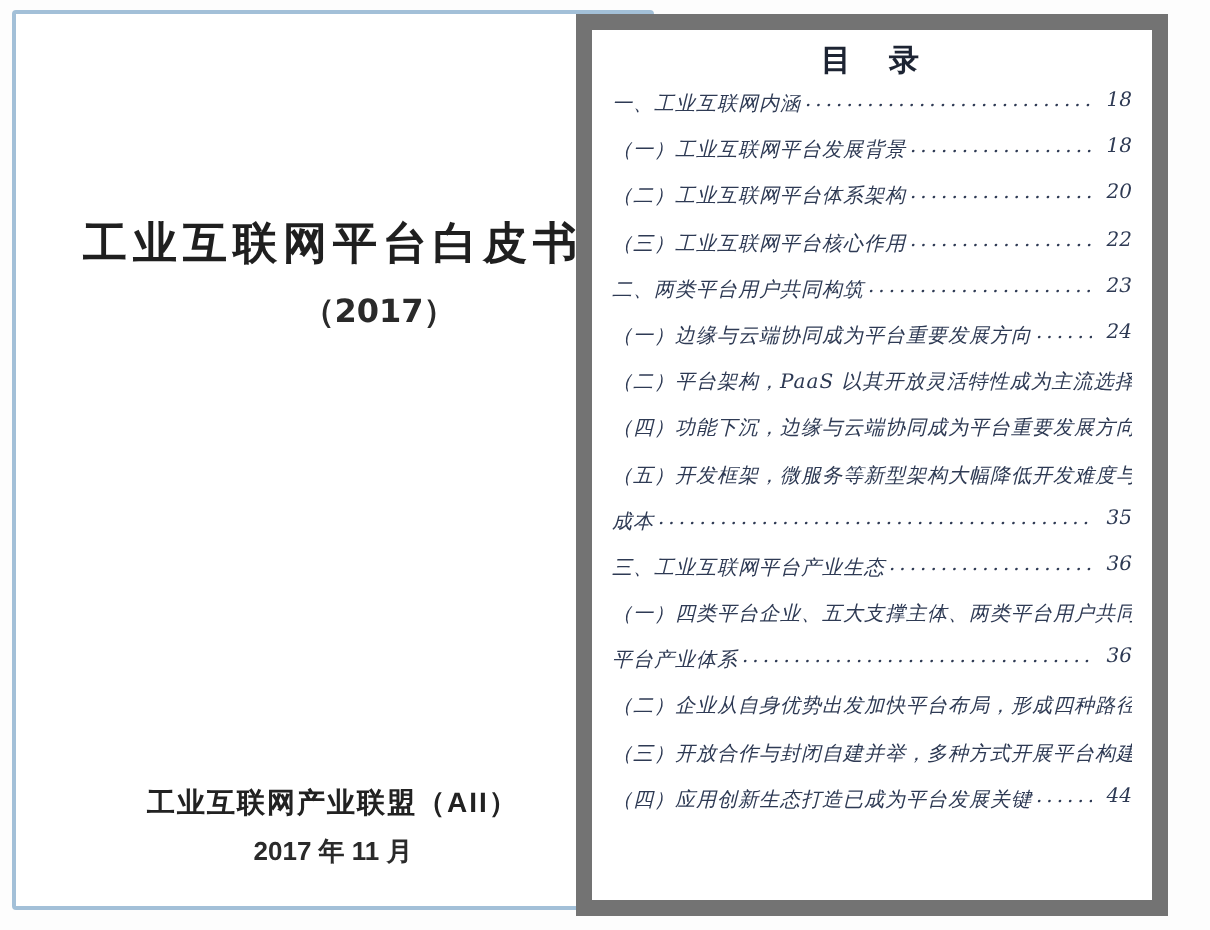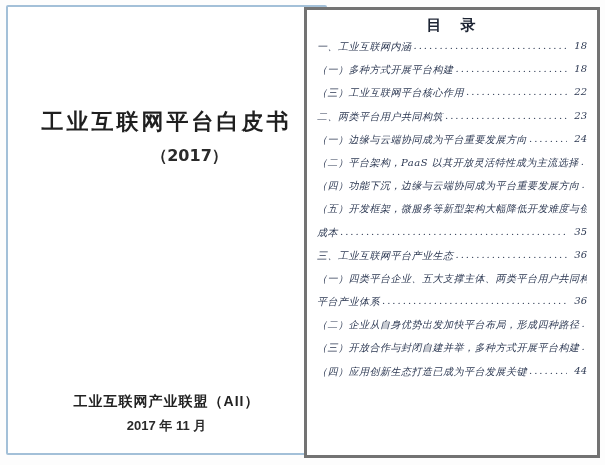--- a/index.html
+++ b/index.html
@@ -54,24 +54,24 @@
     left: 0; right: 0; bottom: 18px;
     text-align: center;
     font-size: 13px;
     font-weight: 600;
     color: #2a2a2a;
   }
 
   
   .page-right {
     position: absolute;
-    left: 304px; top: 7px;
+    left: 288px; top: 7px;
     width: 296px; height: 451px;
     box-sizing: border-box;
-    border: 3px solid #737373;
+    border: 8px solid #737373;
     background: #ffffff;
   }
   .toc-heading {
     margin-top: 6px;
     text-align: center;
     font-size: 15px;
     font-weight: bold;
     color: #1d2433;
     letter-spacing: 2px;
     font-family: "DejaVu Sans", sans-serif;
@@ -125,23 +125,28 @@
 
 <div class="page-right">
   <div class="toc-heading">目　录</div>
   <div class="toc-list">
       <div class="toc-line">
         <span class="t">一、工业互联网内涵</span>
         <span class="dots"></span>
         <span class="pg">18</span>
       </div>
       <div class="toc-line">
-        <span class="t">（一）多种方式开展平台构建</span>
+        <span class="t">（一）工业互联网平台发展背景</span>
         <span class="dots"></span>
         <span class="pg">18</span>
+      </div>
+      <div class="toc-line">
+        <span class="t">（二）工业互联网平台体系架构</span>
+        <span class="dots"></span>
+        <span class="pg">20</span>
       </div>
       <div class="toc-line">
         <span class="t">（三）工业互联网平台核心作用</span>
         <span class="dots"></span>
         <span class="pg">22</span>
       </div>
       <div class="toc-line">
         <span class="t">二、两类平台用户共同构筑</span>
         <span class="dots"></span>
         <span class="pg">23</span>

